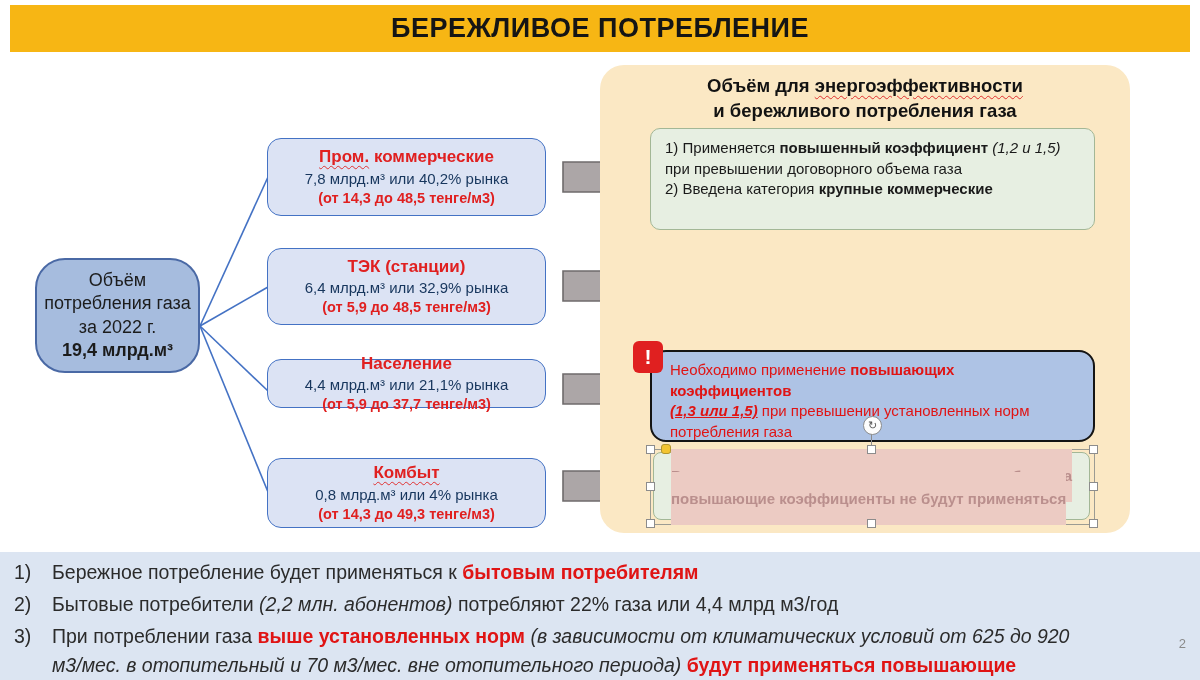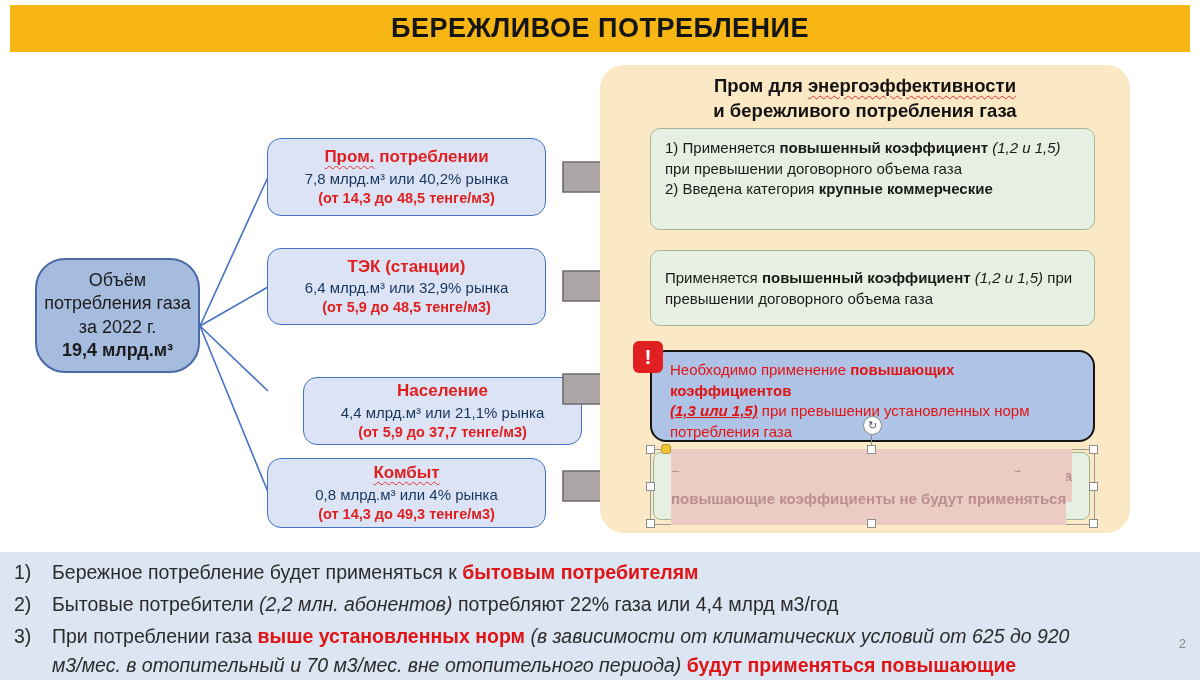--- a/index.html
+++ b/index.html
@@ -92,30 +92,30 @@
   <line x1="200" y1="326" x2="268" y2="391" stroke="#4472C4" stroke-width="1.6"></line>
   <line x1="200" y1="326" x2="268" y2="492" stroke="#4472C4" stroke-width="1.6"></line>
 </svg>
 
 <div class="abs source-node">
   <span>Объём потребления газа за 2022 г.</span>
   <span class="val">19,4 млрд.м³</span>
 </div>
 
 <div class="abs cat" style="top:138px;height:78px;">
-  <div class="cat-title"><span class="wavy">Пром.</span><span> потреблении</span></div>
+  <div class="cat-title"><span class="wavy">Пром.</span><span> коммерческие</span></div>
   <div class="cat-vol">7,8 млрд.м³ или 40,2% рынка</div>
   <div class="cat-price">(от 14,3 до 48,5 тенге/м3)</div>
 </div>
 <div class="abs cat" style="top:248px;height:77px;">
   <div class="cat-title"><span>ТЭК (станции)</span></div>
   <div class="cat-vol">6,4 млрд.м³ или 32,9% рынка</div>
   <div class="cat-price">(от 5,9 до 48,5 тенге/м3)</div>
 </div>
-<div class="abs cat" style="top:377px;height:68px;margin-left:36px;">
+<div class="abs cat" style="top:359px;height:49px;">
   <div class="cat-title"><span>Население</span></div>
   <div class="cat-vol">4,4 млрд.м³ или 21,1% рынка</div>
   <div class="cat-price">(от 5,9 до 37,7 тенге/м3)</div>
 </div>
 <div class="abs cat" style="top:458px;height:70px;">
   <div class="cat-title"><span class="wavy">Комбыт</span><span></span></div>
   <div class="cat-vol">0,8 млрд.м³ или 4% рынка</div>
   <div class="cat-price">(от 14,3 до 49,3 тенге/м3)</div>
 </div>
 
@@ -127,33 +127,30 @@
   </svg>
 <svg class="abs flow-arrow" style="top:357px;" viewBox="0 0 86 64">
     <path d="M1,17 H50 V3 L84,32 L50,61 V47 H1 Z" fill="#ACA6A7" stroke="#6F6B6C" stroke-width="1.6"></path>
   </svg>
 <svg class="abs flow-arrow" style="top:454px;" viewBox="0 0 86 64">
     <path d="M1,17 H50 V3 L84,32 L50,61 V47 H1 Z" fill="#ACA6A7" stroke="#6F6B6C" stroke-width="1.6"></path>
   </svg>
 
 <div class="abs panel">
   <div class="panel-title">
-    <span>Пром для </span><span class="wavy">энергоэффективности</span><br>
+    <span>Объём для </span><span class="wavy">энергоэффективности</span><br>
     <span>и бережливого потребления газа</span>
   </div>
 
   <div class="card gcard card1">
     <div><span>1) Применяется </span><span class="bd">повышенный коэффициент</span><span class="it"> (1,2 и 1,5)</span></div>
     <div><span>при превышении договорного объема газа</span></div>
     <div><span>2) Введена категория </span><span class="bd">крупные коммерческие</span></div>
   </div>
 
-  <div class="card gcard card2">
-    <span>Применяется </span><span class="bd">повышенный коэффициент</span><span class="it"> (1,2 и 1,5)</span><span> при превышении договорного объема газа</span>
-  </div>
 
   <div class="alert-badge">
       <span>!</span>
     </div>
   <div class="card bcard">
     <div><span>Необходимо применение </span><span class="b">повышающих коэффициентов</span></div>
     <div><span class="u">(1,3 или 1,5)</span><span> при превышении установленных норм</span></div>
     <div><span>потребления газа</span></div>
   </div>
 

